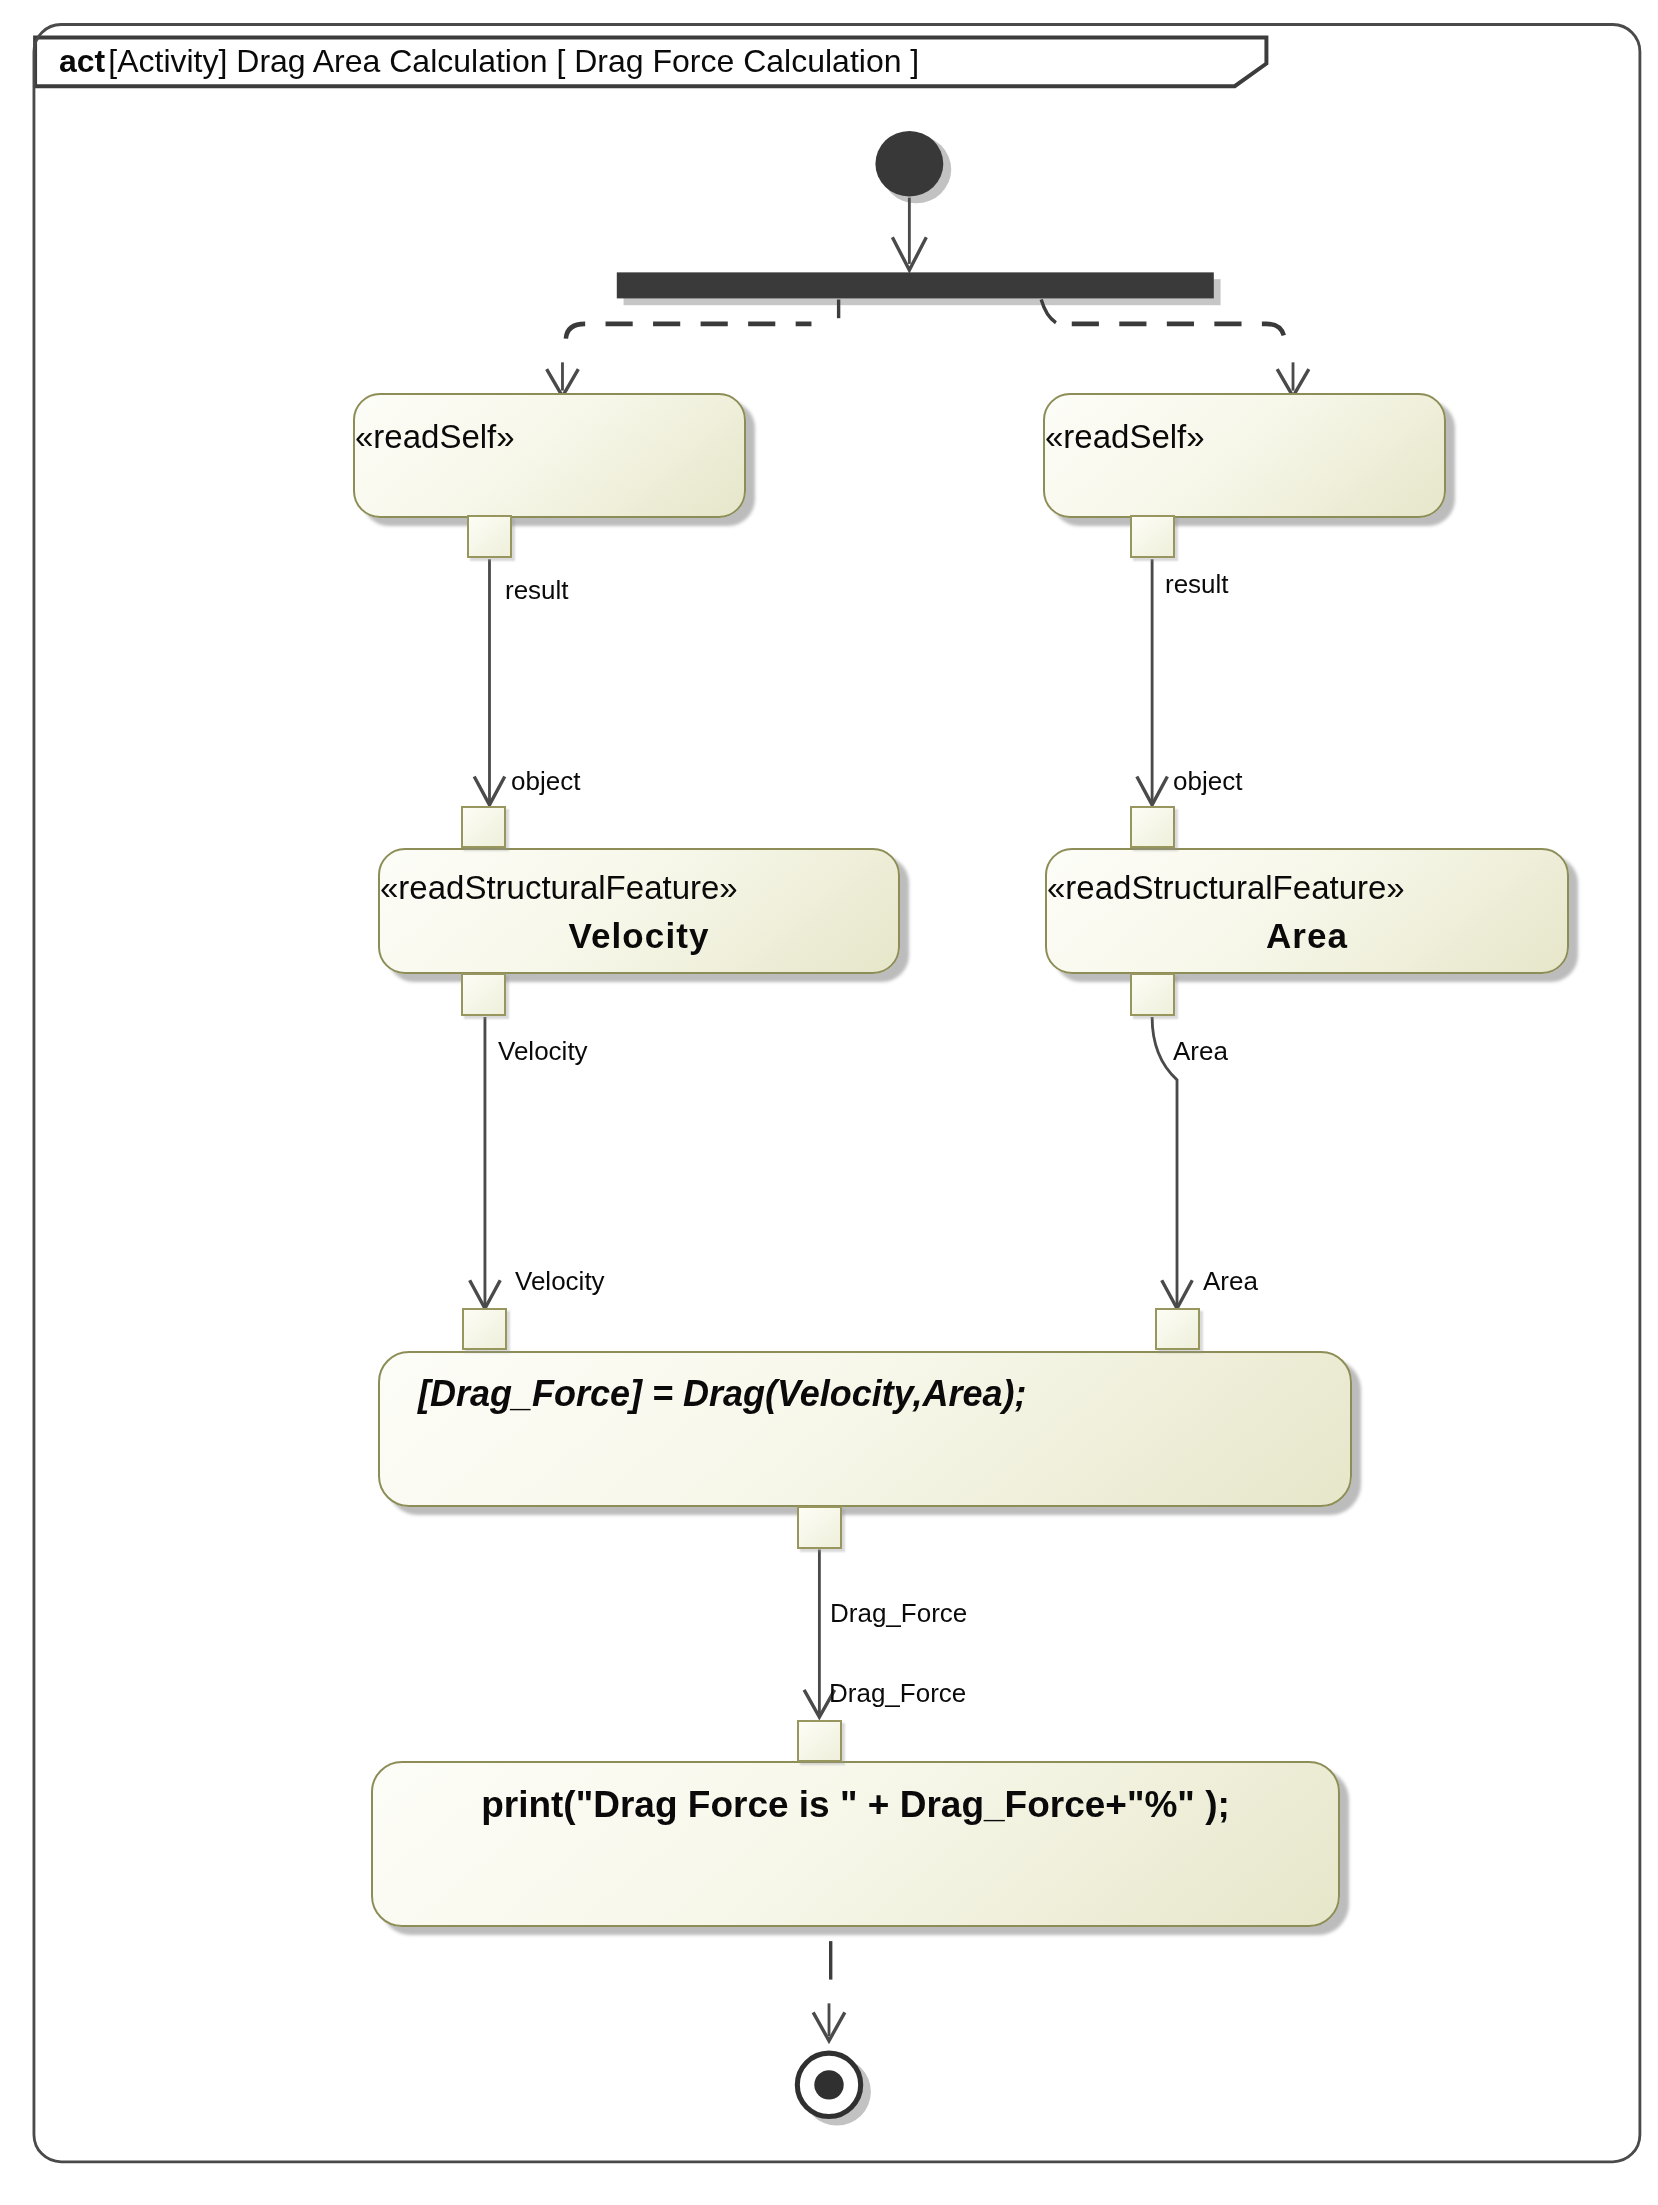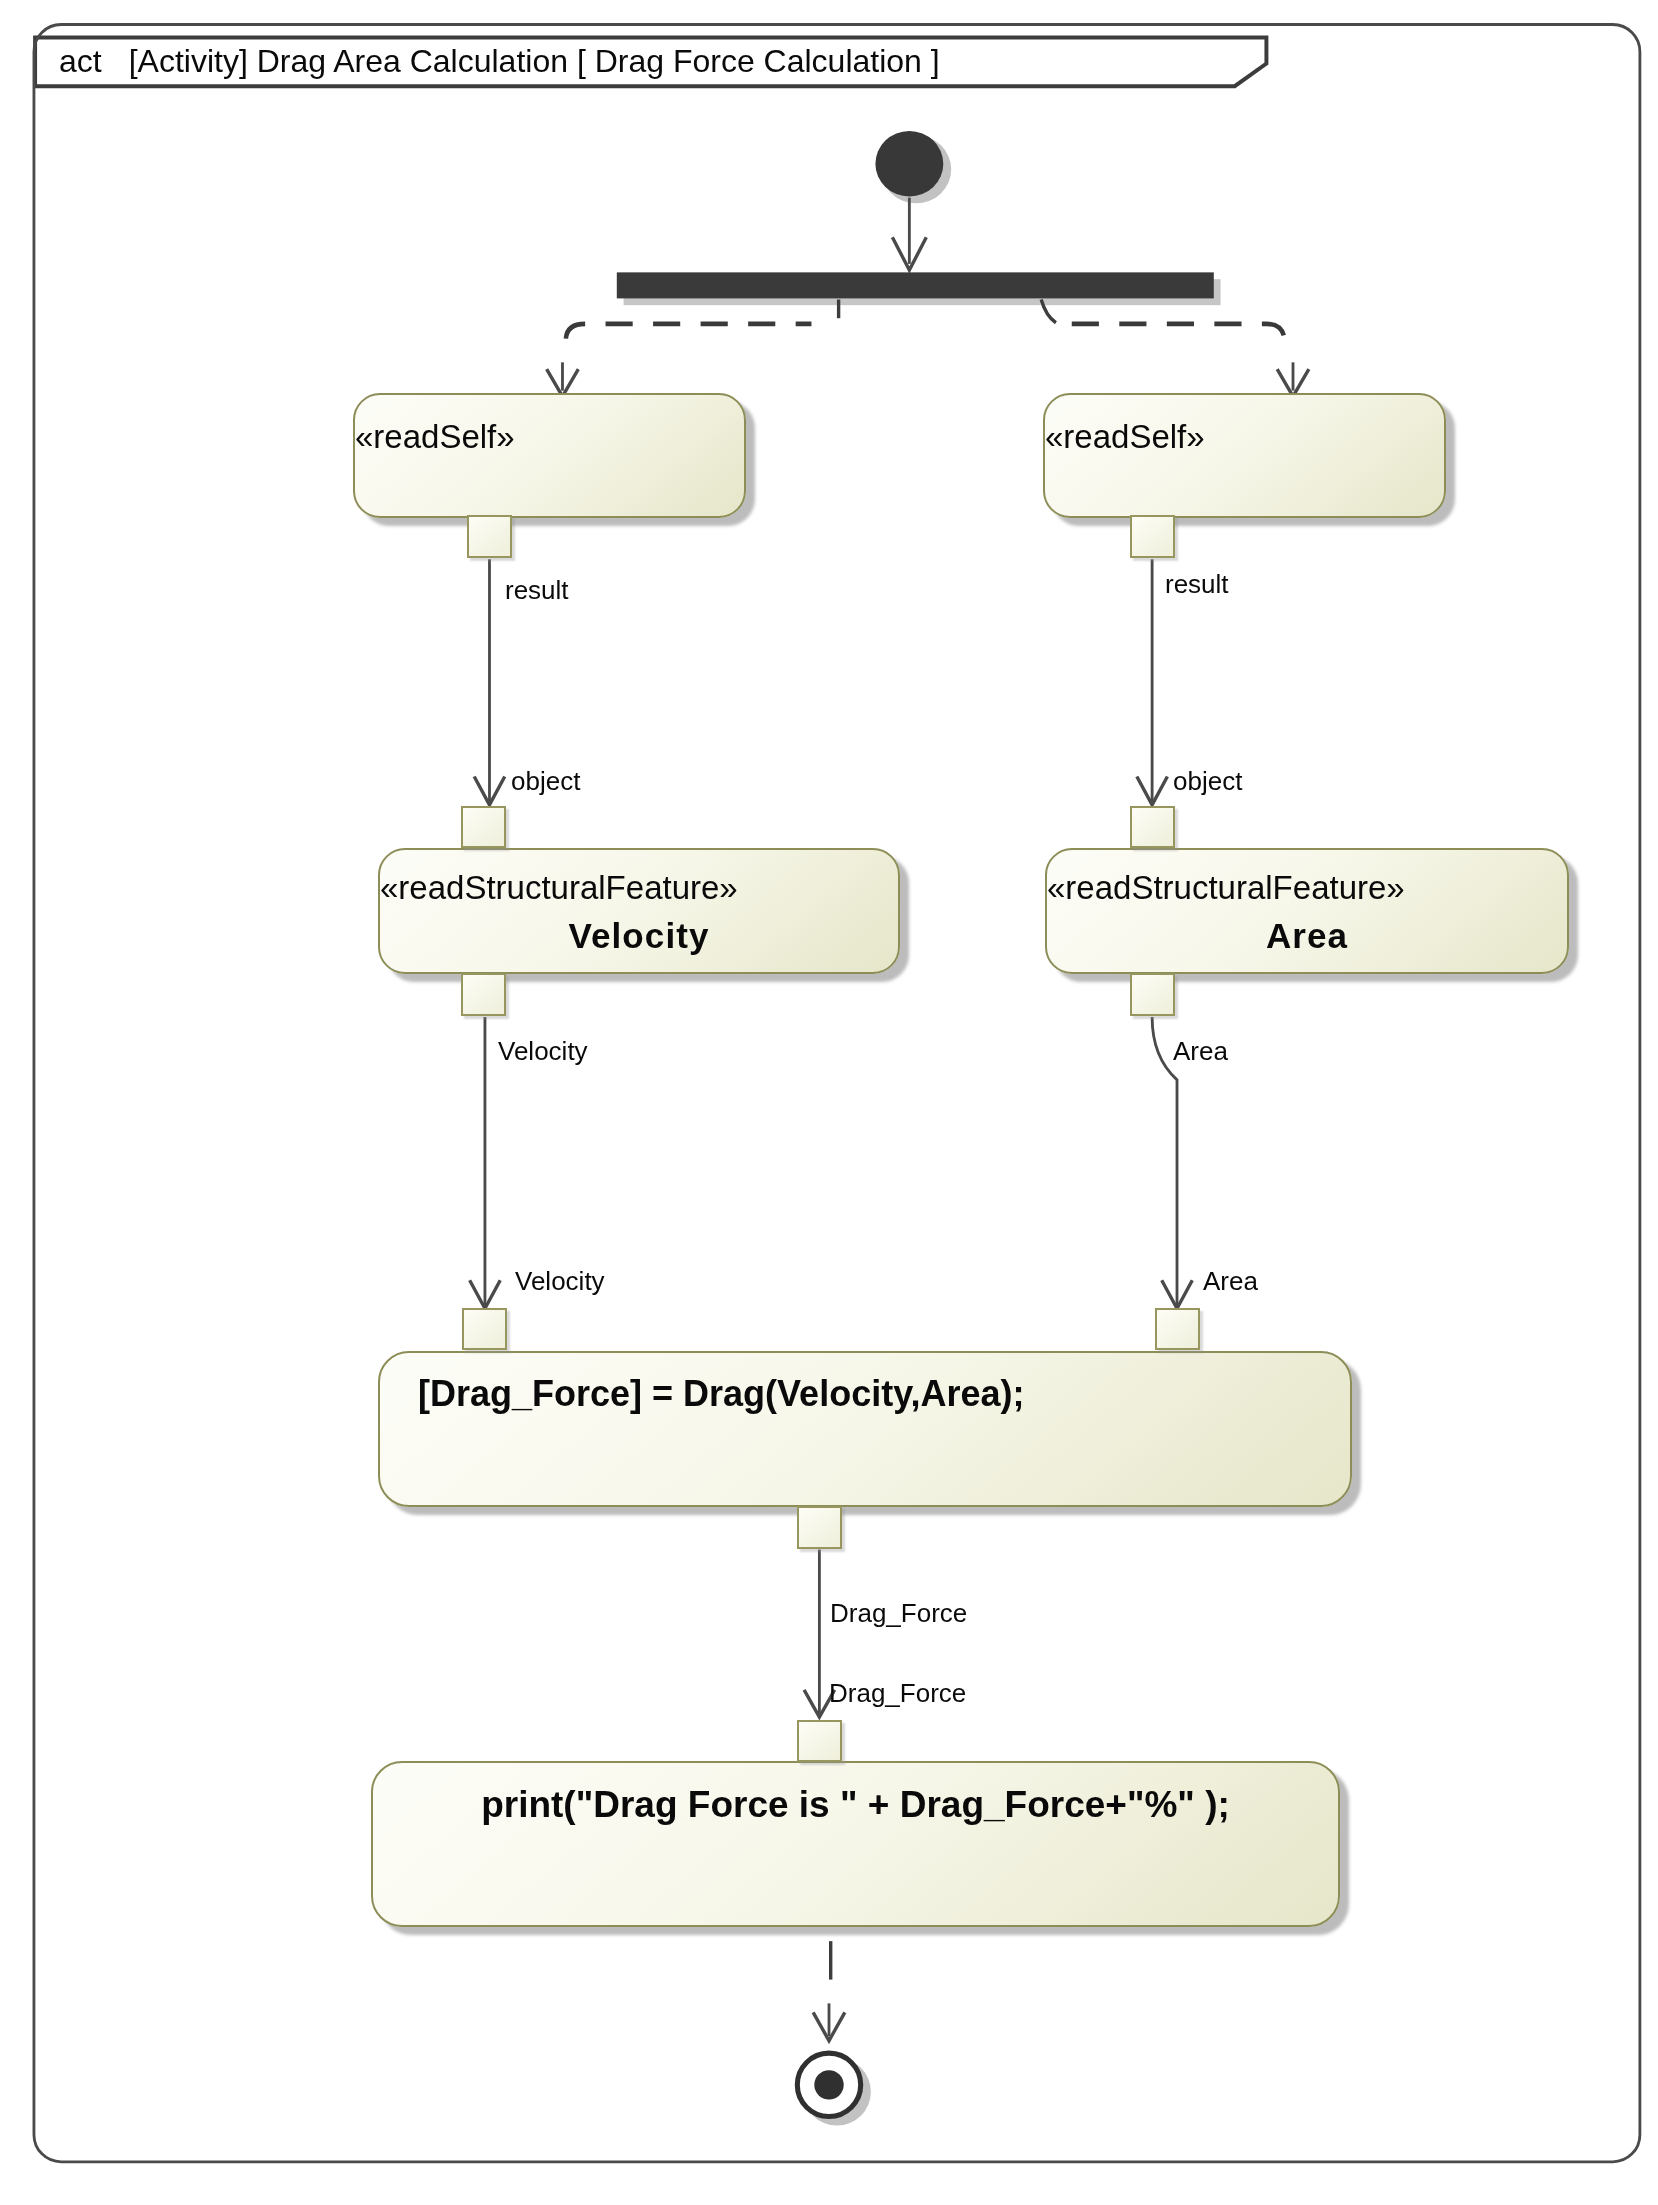--- a/index.html
+++ b/index.html
@@ -35,21 +35,21 @@
   .code{
     position:absolute;font-weight:bold;font-size:36px;line-height:62px;white-space:nowrap;
   }
   .print-code{
     position:absolute;left:0;right:0;text-align:center;
     font-weight:bold;font-size:37px;line-height:40px;white-space:nowrap;
   }
   #frame-title{
     position:absolute;left:59px;top:44px;font-size:32px;line-height:35px;white-space:nowrap;z-index:10;
   }
-  #frame-title .kw{font-weight:normal;margin-right:27px;}
+  #frame-title .kw{font-weight:bold;margin-right:3px;}
 </style>
 </head>
 <body>
 
 <div id="canvas">
 
   <svg id="wires" viewBox="0 0 2930 3896" xmlns="http://www.w3.org/2000/svg">
 
     <polygon points="62,66 2238,66 2238,112 2182,152 62,152" fill="#ffffff" stroke="#3c3c3c" stroke-width="7"></polygon>
 
@@ -118,21 +118,21 @@
   <div class="action" style="left:1045px;top:848px;width:524px;height:126px;">
     <div class="stereo" style="top:20.4px;">«readStructuralFeature»</div>
     <div class="nodename" style="top:67px;">Area</div>
   </div>
 
   <div class="pin" style="left:461px;top:806px;width:45px;height:42px;"></div>
   <div class="pin" style="left:1130px;top:806px;width:45px;height:42px;"></div>
   <div class="pin" style="left:461px;top:973px;width:45px;height:43px;"></div>
   <div class="pin" style="left:1130px;top:973px;width:45px;height:43px;"></div>
 
-  <div class="action" style="left:378px;top:1351px;width:974px;height:156px;border-radius:31px;">
+  <div class="action" style="left:378px;top:1351px;width:974px;height:156px;border-radius:31px;font-style:italic;">
     <div class="code" style="left:38px;top:10.2px;">[Drag_Force] = Drag(Velocity,Area);</div>
   </div>
 
   <div class="pin" style="left:462px;top:1308px;width:45px;height:42px;"></div>
   <div class="pin" style="left:1155px;top:1308px;width:45px;height:42px;"></div>
   <div class="pin" style="left:797px;top:1506px;width:45px;height:43px;"></div>
 
   <div class="action" style="left:371px;top:1761px;width:969px;height:166px;border-radius:31px;">
     <div class="print-code" style="top:21.5px;">print("Drag Force is " + Drag_Force+"%" );</div>
   </div>

